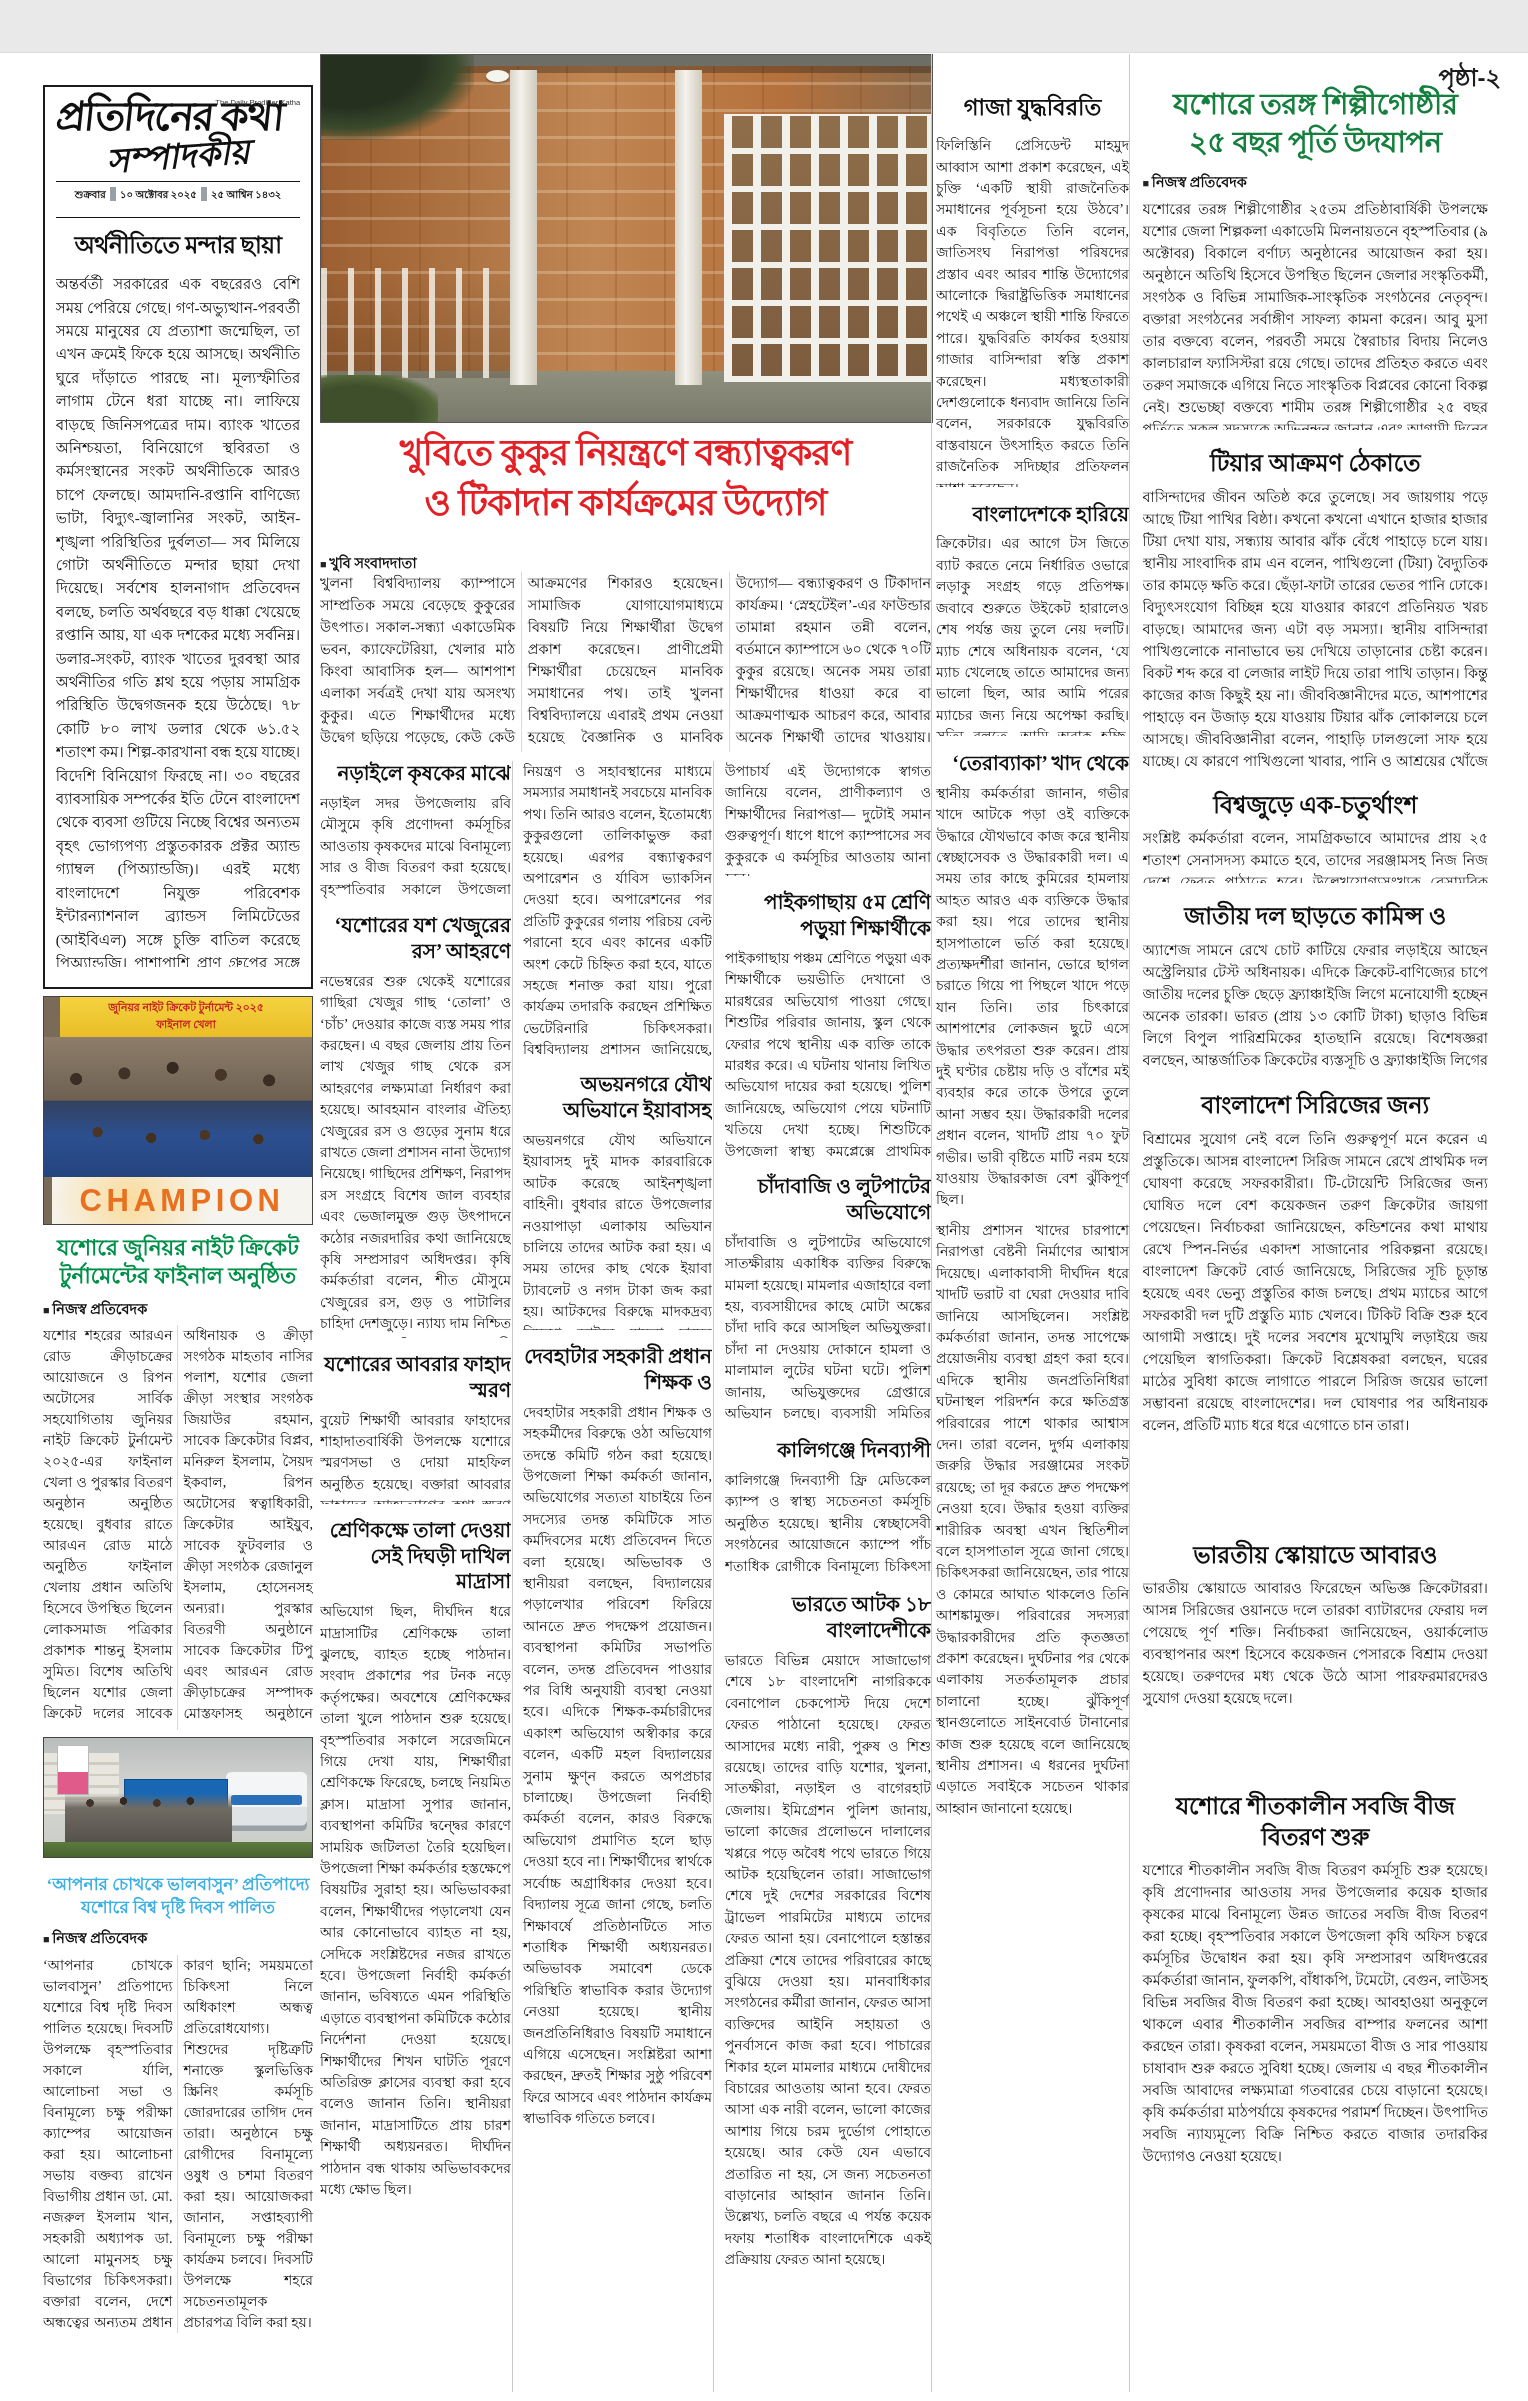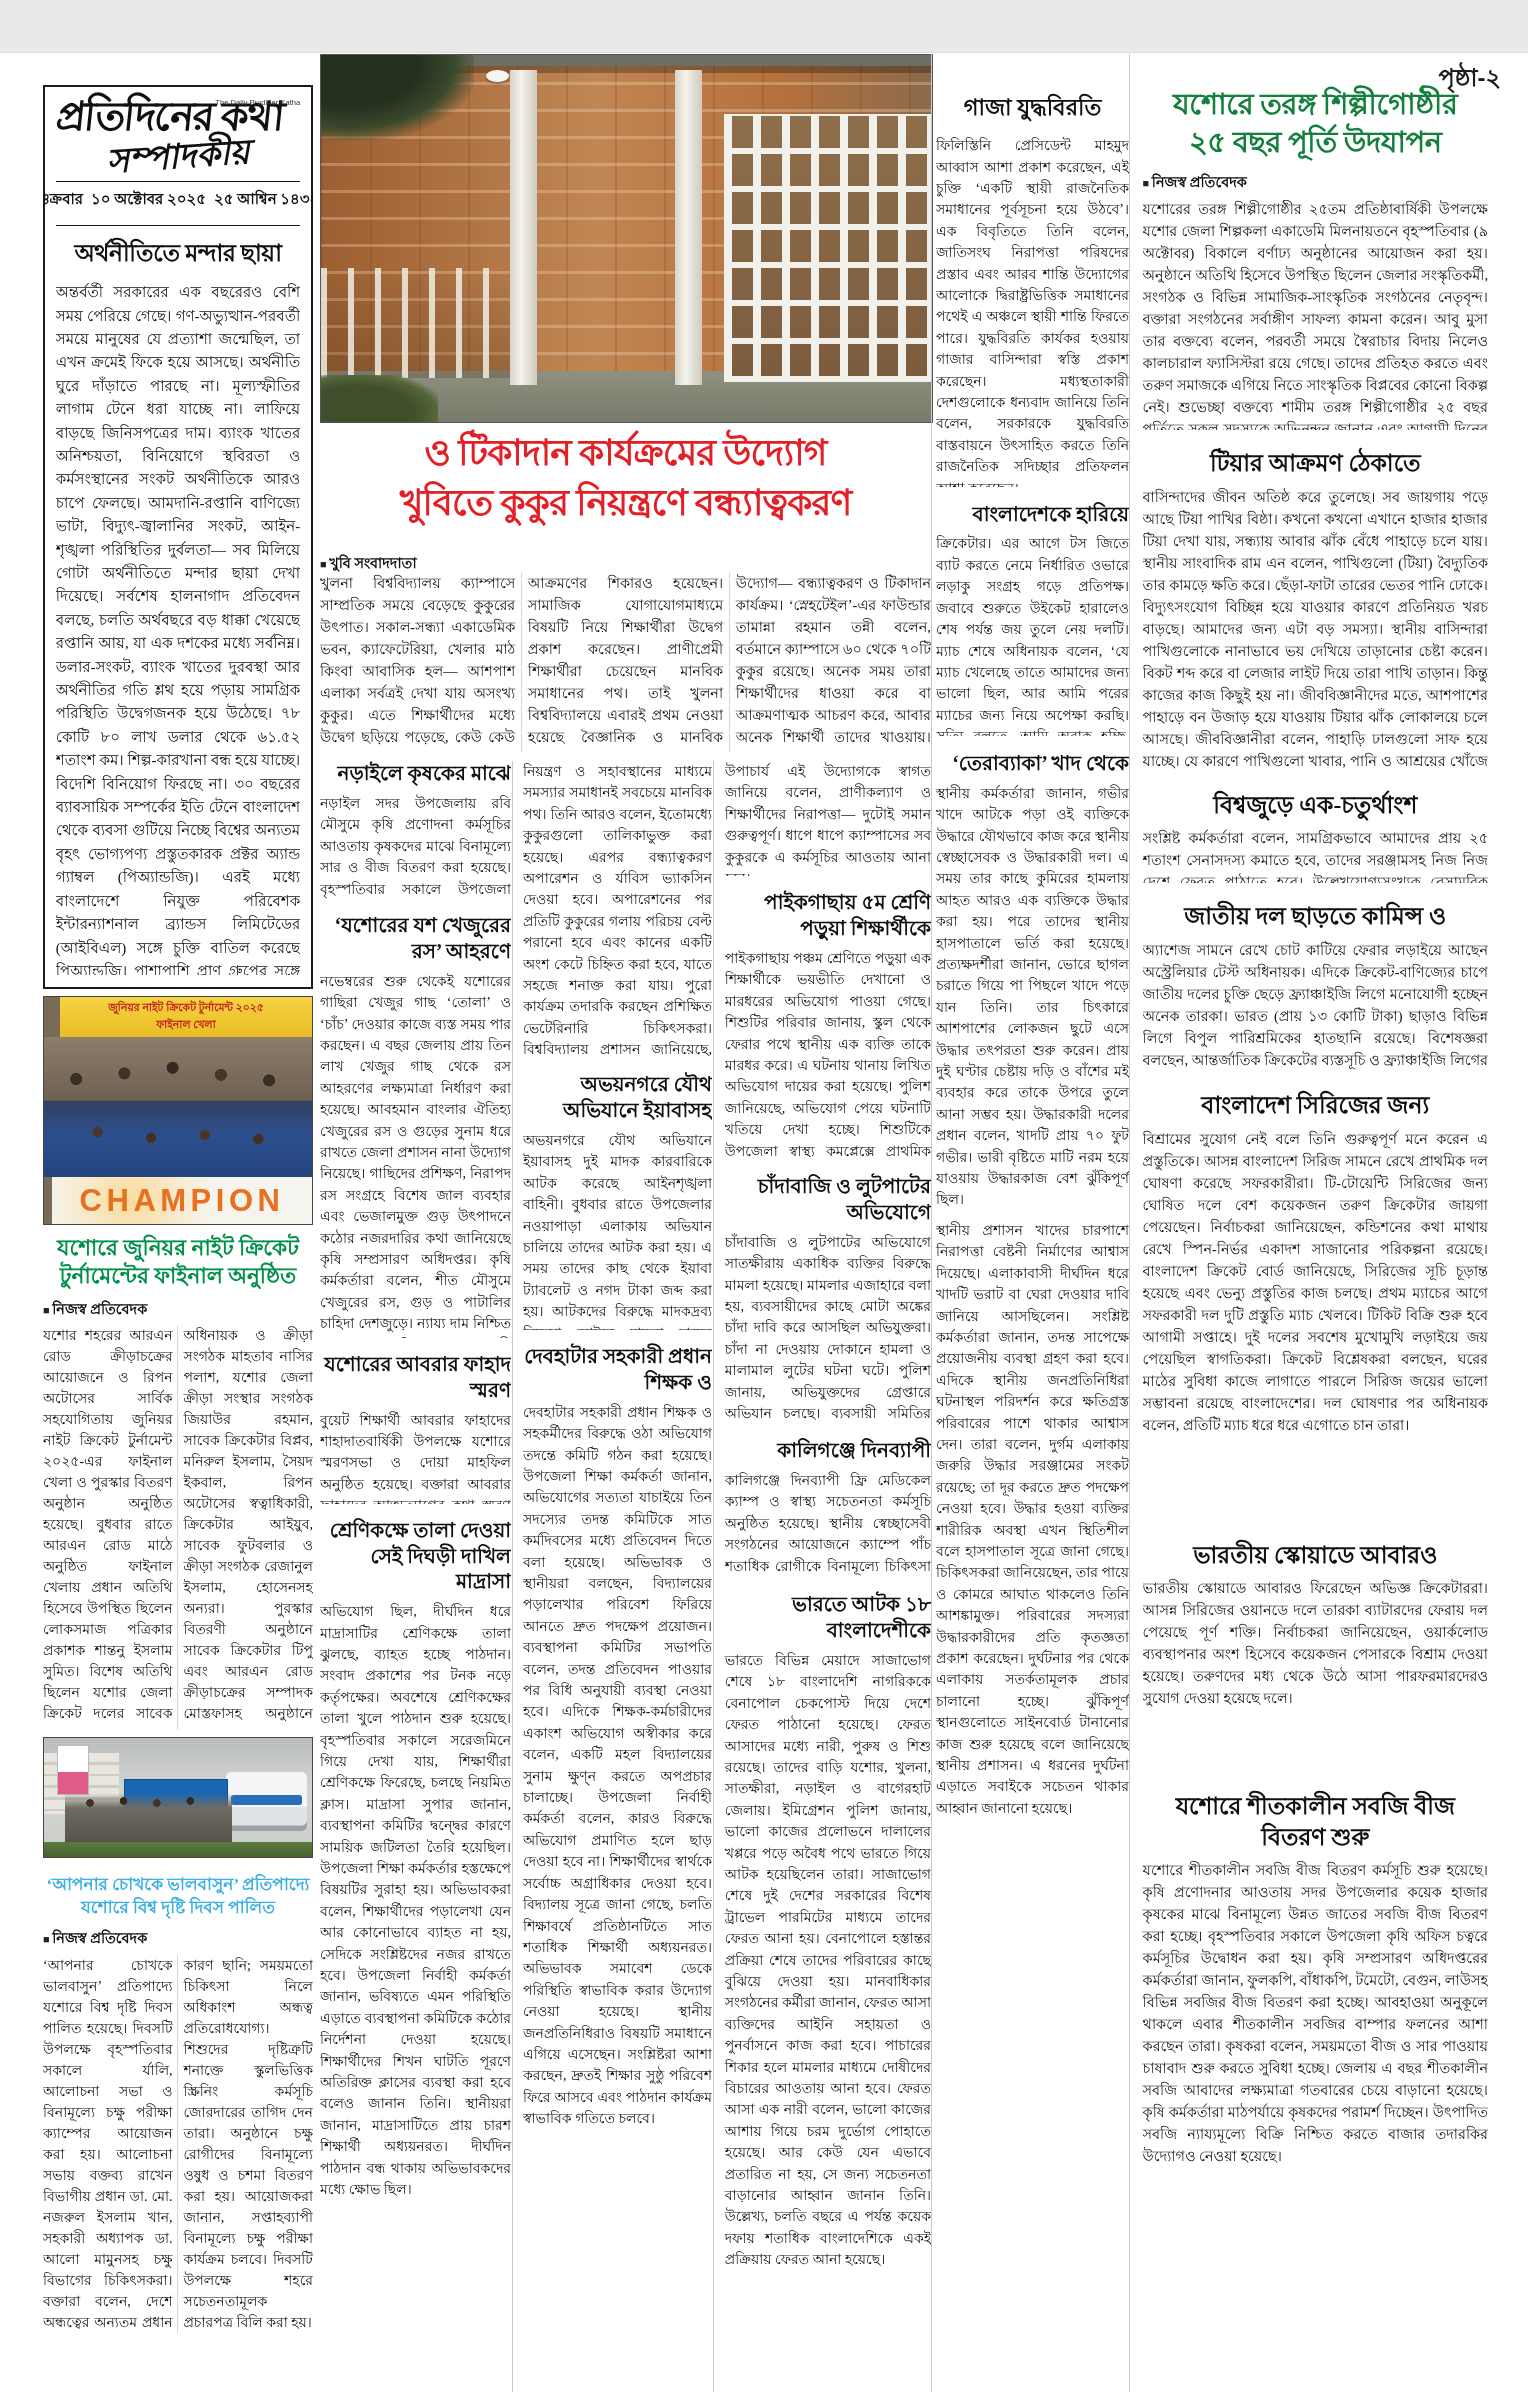--- a/index.html
+++ b/index.html
@@ -10,21 +10,21 @@
   .pagenum{position:absolute;top:59px;right:27px;font-size:24px;font-weight:bold;color:#1c1c1c;font-family:"Liberation Sans",sans-serif;}
 
   
   .colA{position:absolute;left:43px;top:85px;width:270px;height:2306px;overflow:hidden;}
   .masthead-box{border:2.7px solid #1b1b1b;height:904px;box-sizing:border-box;padding:9px 10.8px 7.2px;background:#fff;}
   .logo-row{position:relative;}
   .logo{font-size:40px;font-weight:bold;letter-spacing:-1.8px;transform:skewX(-6deg);line-height:1.05;white-space:nowrap;}
   .logo-en{position:absolute;right:0;top:1.8px;font-size:7.6px;color:#333;font-family:"Liberation Sans",sans-serif;}
   .edition{font-size:34px;font-weight:bold;font-style:italic;text-align:center;transform:rotate(-4deg);margin-top:1.8px;line-height:1.0;}
   .rule{border-top:1.8px solid #141414;margin:7.2px 0 0;}
-  .dateline{display:flex;align-items:flex-start;justify-content:center;gap:4px;font-size:15px;font-weight:bold;padding:5.4px 0;white-space:nowrap;}
+  .dateline{display:flex;align-items:flex-start;justify-content:center;gap:4px;font-size:10px;font-weight:bold;padding:5.4px 0;white-space:nowrap;}
   .dsep{display:inline-block;width:6.3px;height:13.5px;background:#9aa0a6;}
   .ed-title{font-size:23.4px;font-weight:bold;text-align:center;margin:9px 0 7.2px;letter-spacing:-0.4px;}
   .bt{font-size:14.4px;line-height:22px;text-align:justify;color:#111;}
   .clip{overflow:hidden;}
   .ed-body{height:694px;font-size:15px;line-height:23.4px;}
 
   .photo{position:relative;border:0.9px solid #444;overflow:hidden;}
   .photo-cricket{margin-top:7.2px;height:227px;background:#7a6a58;}
   .pc-banner{position:absolute;left:16px;right:0;top:0;height:40px;background:linear-gradient(#f5d341,#e9bd25);color:#c41e1e;text-align:center;font-weight:bold;font-size:10.8px;line-height:1.6;padding-top:1.8px;box-sizing:border-box;}
   .pc-crowd{position:absolute;left:0;right:0;top:40px;bottom:47px;
@@ -168,22 +168,22 @@
     <div class="pm-foliage"></div>
     <div class="pm-lamp"></div>
     <div class="pm-post p1"></div>
     <div class="pm-post p2"></div>
     <div class="pm-gate"></div>
     <div class="pm-rail"></div>
     <div class="pm-bush"></div>
   </div>
 
   <div class="red-head">
+    <div>খুবিতে কুকুর নিয়ন্ত্রণে বন্ধ্যাত্বকরণ</div>
     <div>ও টিকাদান কার্যক্রমের উদ্যোগ</div>
-    <div>খুবিতে কুকুর নিয়ন্ত্রণে বন্ধ্যাত্বকরণ</div>
   </div>
   <div class="khubi-byline byline">খুবি সংবাদদাতা</div>
   <div class="bt khubi-body clip">খুলনা বিশ্ববিদ্যালয় ক্যাম্পাসে সাম্প্রতিক সময়ে বেড়েছে কুকুরের উৎপাত। সকাল-সন্ধ্যা একাডেমিক ভবন, ক্যাফেটেরিয়া, খেলার মাঠ কিংবা আবাসিক হল— আশপাশ এলাকা সর্বত্রই দেখা যায় অসংখ্য কুকুর। এতে শিক্ষার্থীদের মধ্যে উদ্বেগ ছড়িয়ে পড়েছে, কেউ কেউ আক্রমণের শিকারও হয়েছেন। সামাজিক যোগাযোগমাধ্যমে বিষয়টি নিয়ে শিক্ষার্থীরা উদ্বেগ প্রকাশ করেছেন। প্রাণীপ্রেমী শিক্ষার্থীরা চেয়েছেন মানবিক সমাধানের পথ। তাই খুলনা বিশ্ববিদ্যালয়ে এবারই প্রথম নেওয়া হয়েছে বৈজ্ঞানিক ও মানবিক উদ্যোগ— বন্ধ্যাত্বকরণ ও টিকাদান কার্যক্রম। ‘স্নেহটেইল’-এর ফাউন্ডার তামান্না রহমান তন্নী বলেন, বর্তমানে ক্যাম্পাসে ৬০ থেকে ৭০টি কুকুর রয়েছে। অনেক সময় তারা শিক্ষার্থীদের ধাওয়া করে বা আক্রমণাত্মক আচরণ করে, আবার অনেক শিক্ষার্থী তাদের খাওয়ায়। এই কর্মসূচির আওতায় কুকুরগুলোকে পর্যায়ক্রমে চিকিৎসার আওতায় আনা হবে।</div>
 
   <div class="midcol colB">
     <div class="subhead" style="margin-top:0;">নড়াইলে কৃষকের মাঝে</div>
     <div class="bt bt-sm clip" style="height:106px;">নড়াইল সদর উপজেলায় রবি মৌসুমে কৃষি প্রণোদনা কর্মসূচির আওতায় কৃষকদের মাঝে বিনামূল্যে সার ও বীজ বিতরণ করা হয়েছে। বৃহস্পতিবার সকালে উপজেলা পরিষদ চত্বরে ৩৫০ জন কৃষকের মাঝে গম, সরিষা, মসুর, খেসারি ও বোরো ধানের বীজ বিতরণ করা হয়।</div>
     <div class="subhead">‘যশোরের যশ খেজুরের রস’ আহরণে</div>
     <div class="bt bt-sm clip" style="height:367px;">নভেম্বরের শুরু থেকেই যশোরের গাছিরা খেজুর গাছ ‘তোলা’ ও ‘চাঁচ’ দেওয়ার কাজে ব্যস্ত সময় পার করছেন। এ বছর জেলায় প্রায় তিন লাখ খেজুর গাছ থেকে রস আহরণের লক্ষ্যমাত্রা নির্ধারণ করা হয়েছে। আবহমান বাংলার ঐতিহ্য খেজুরের রস ও গুড়ের সুনাম ধরে রাখতে জেলা প্রশাসন নানা উদ্যোগ নিয়েছে। গাছিদের প্রশিক্ষণ, নিরাপদ রস সংগ্রহে বিশেষ জাল ব্যবহার এবং ভেজালমুক্ত গুড় উৎপাদনে কঠোর নজরদারির কথা জানিয়েছে কৃষি সম্প্রসারণ অধিদপ্তর। কৃষি কর্মকর্তারা বলেন, শীত মৌসুমে খেজুরের রস, গুড় ও পাটালির চাহিদা দেশজুড়ে। ন্যায্য দাম নিশ্চিত করা গেলে গাছিরা আরও আগ্রহী হবেন। ইতোমধ্যে বিভিন্ন ইউনিয়নে গাছিদের তালিকা তৈরির কাজ শুরু হয়েছে। ডিসেম্বরের প্রথম সপ্তাহ থেকে পুরোদমে রস সংগ্রহ শুরু হবে বলে জানিয়েছেন সংশ্লিষ্টরা।</div>
     <div class="subhead">যশোরের আবরার ফাহাদ স্মরণ</div>

